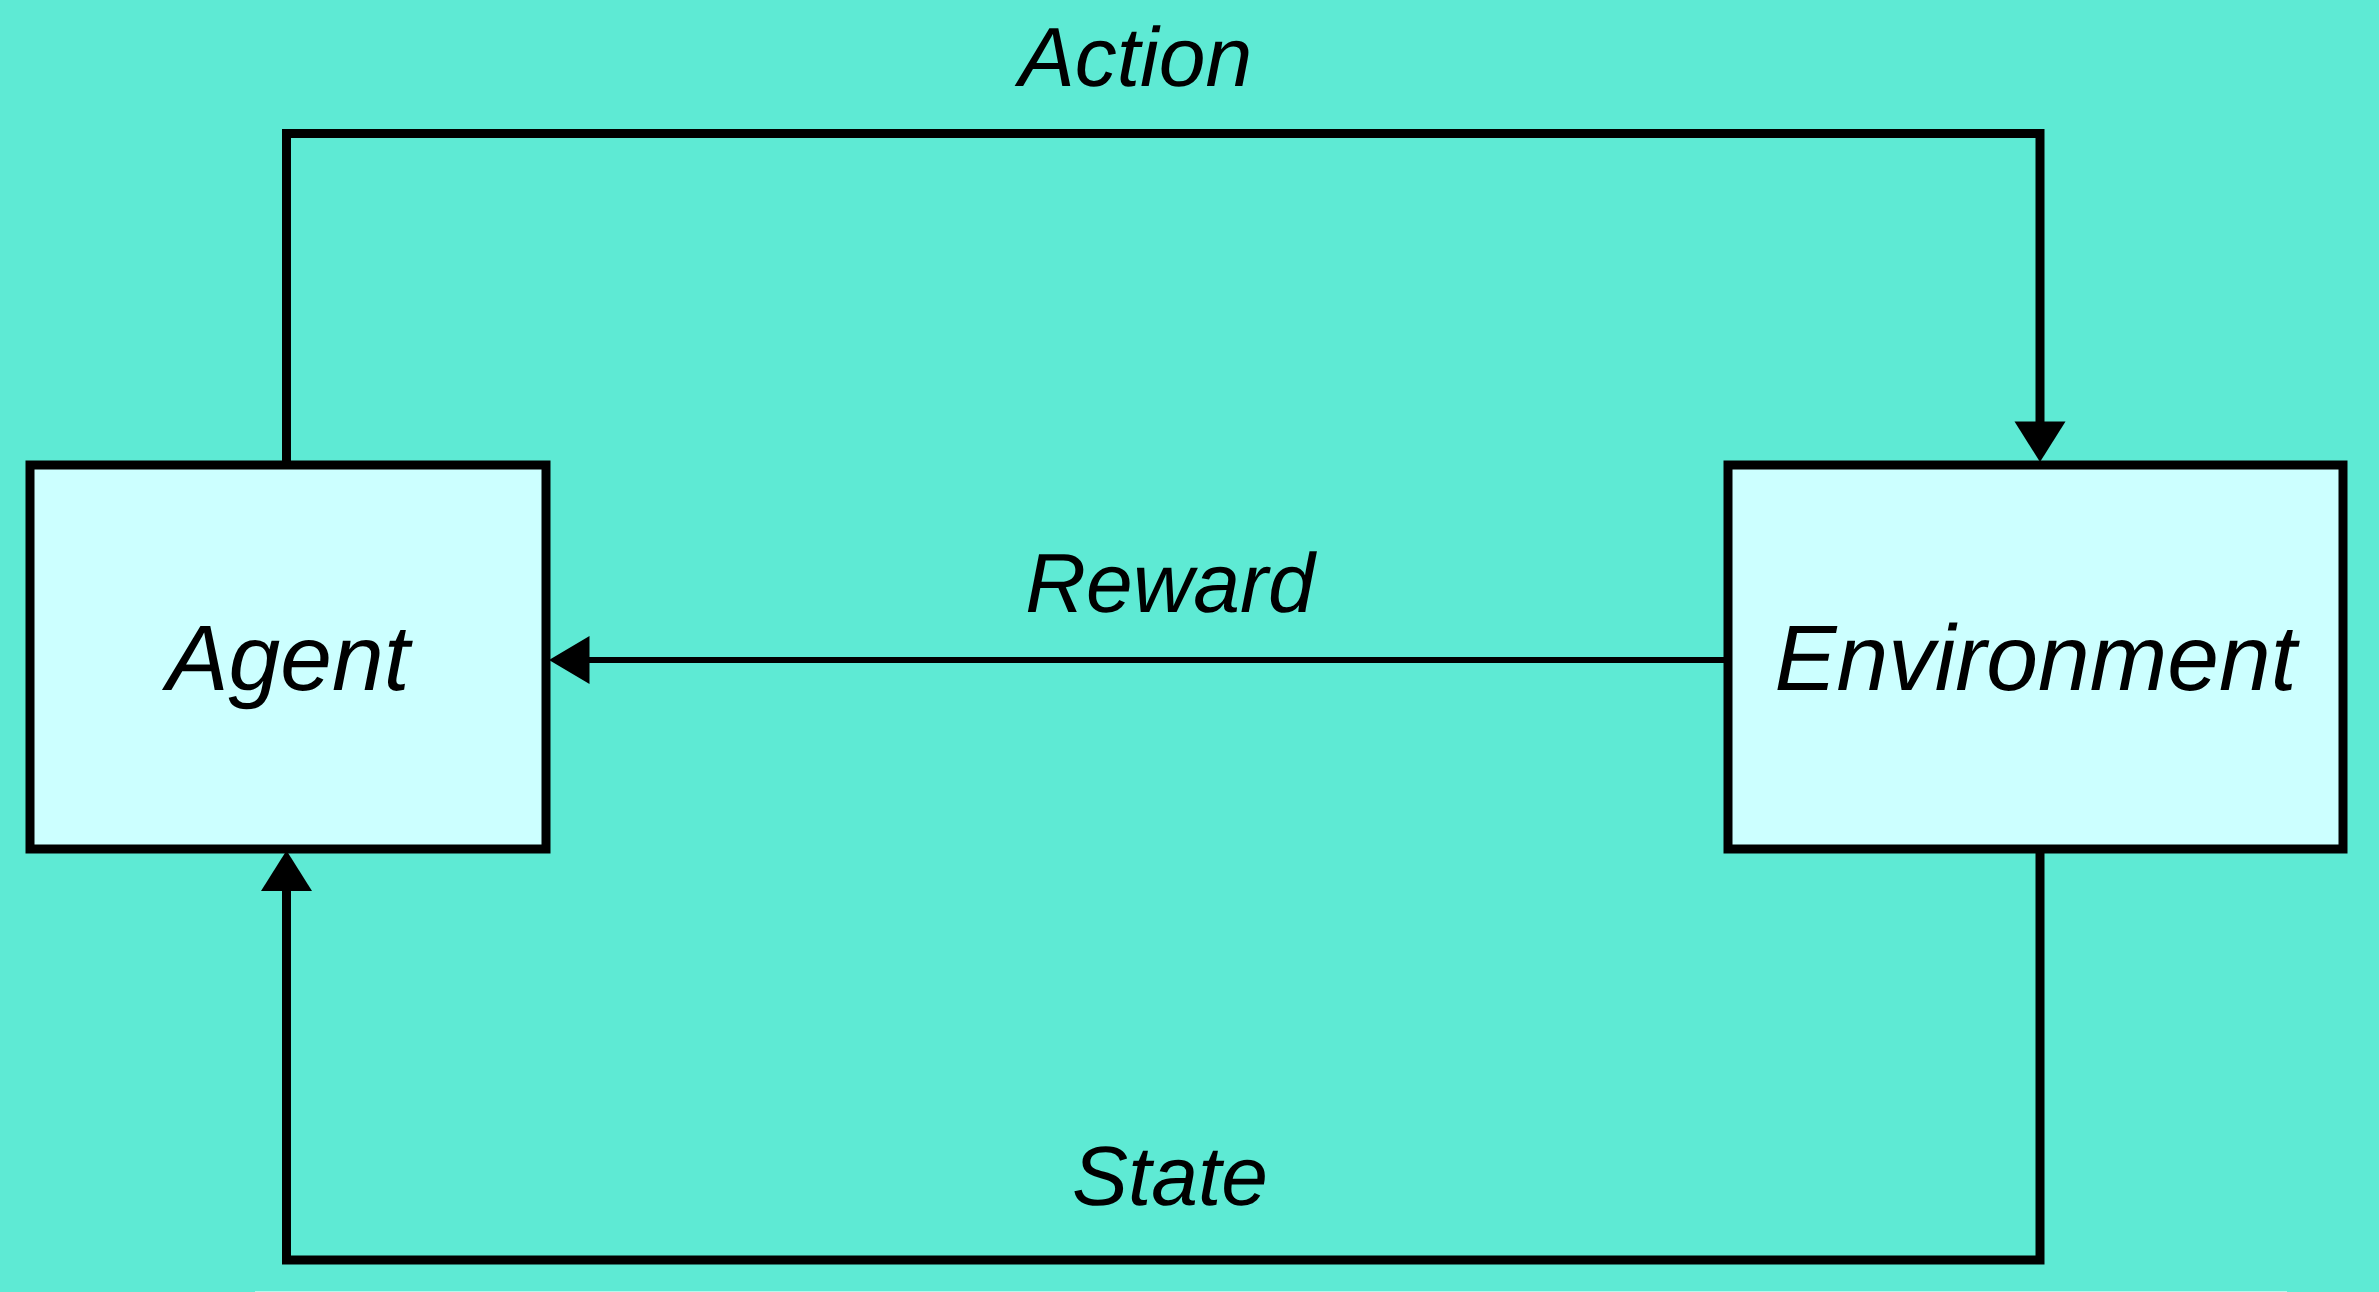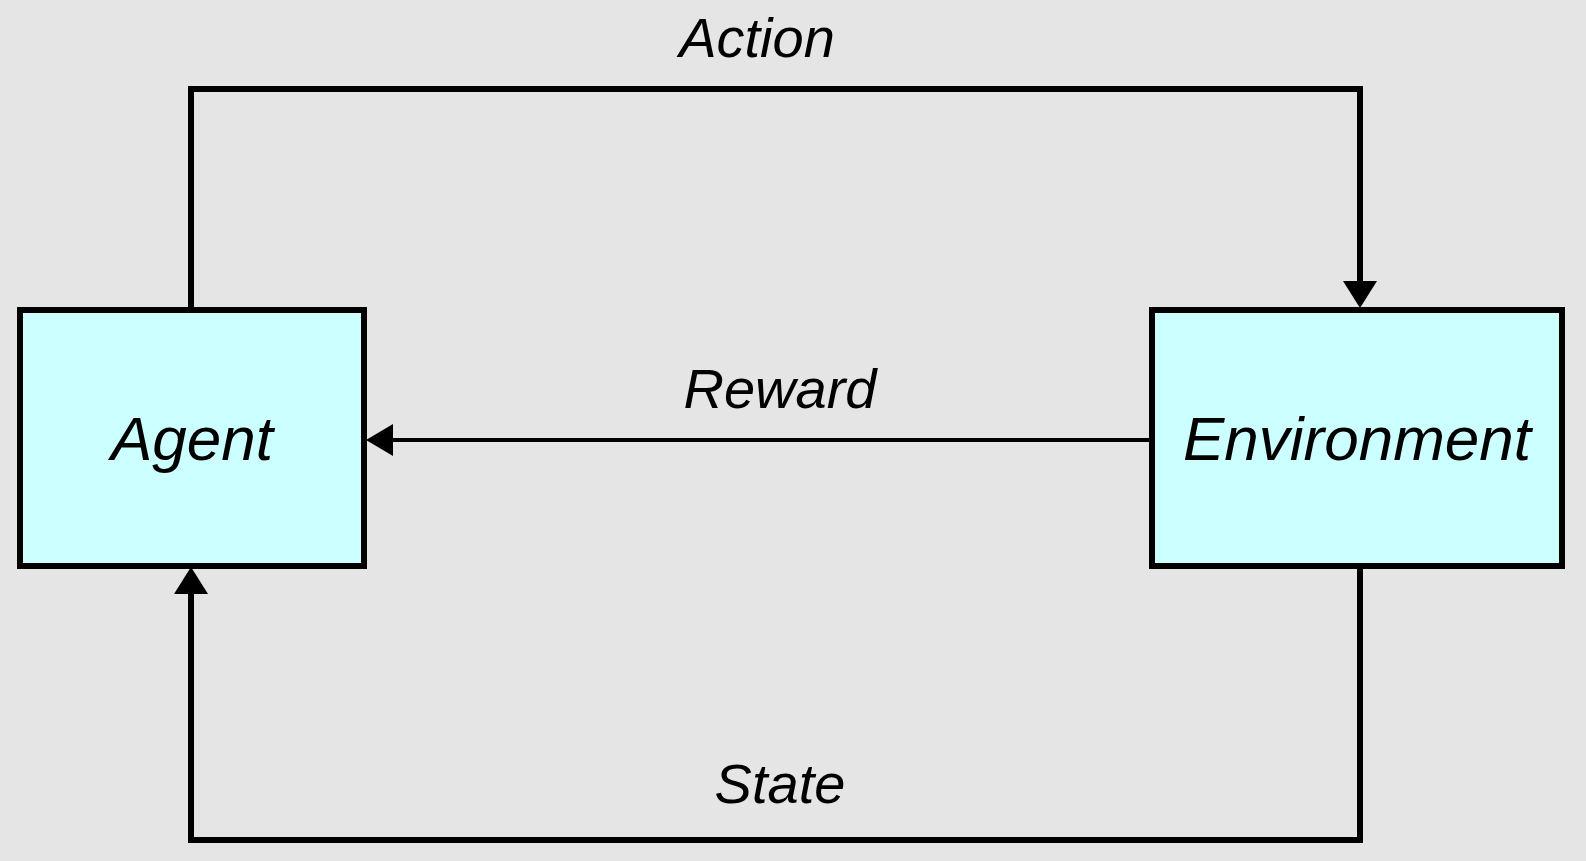--- a/index.html
+++ b/index.html
@@ -4,21 +4,21 @@
 <style>
   html, body {
     margin: 0;
     padding: 0;
     background: #ffffff;
   }
   .canvas {
     position: relative;
     width: 1586px;
     height: 861px;
-    background: #e5e5e5;
+    background: #5eead4;
     overflow: hidden;
   }
   svg { display: block; }
   .edge-line {
     fill: none;
     stroke: #000000;
     stroke-width: 6;
   }
   .edge-line.thin {
     stroke-width: 4;

